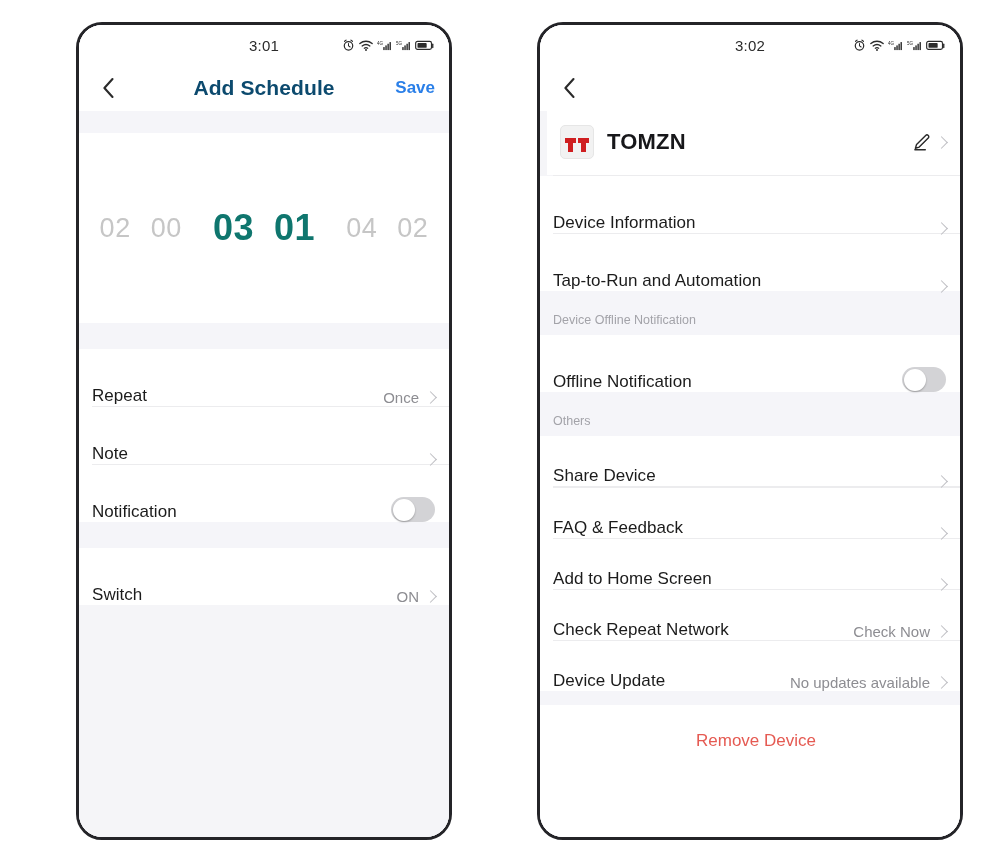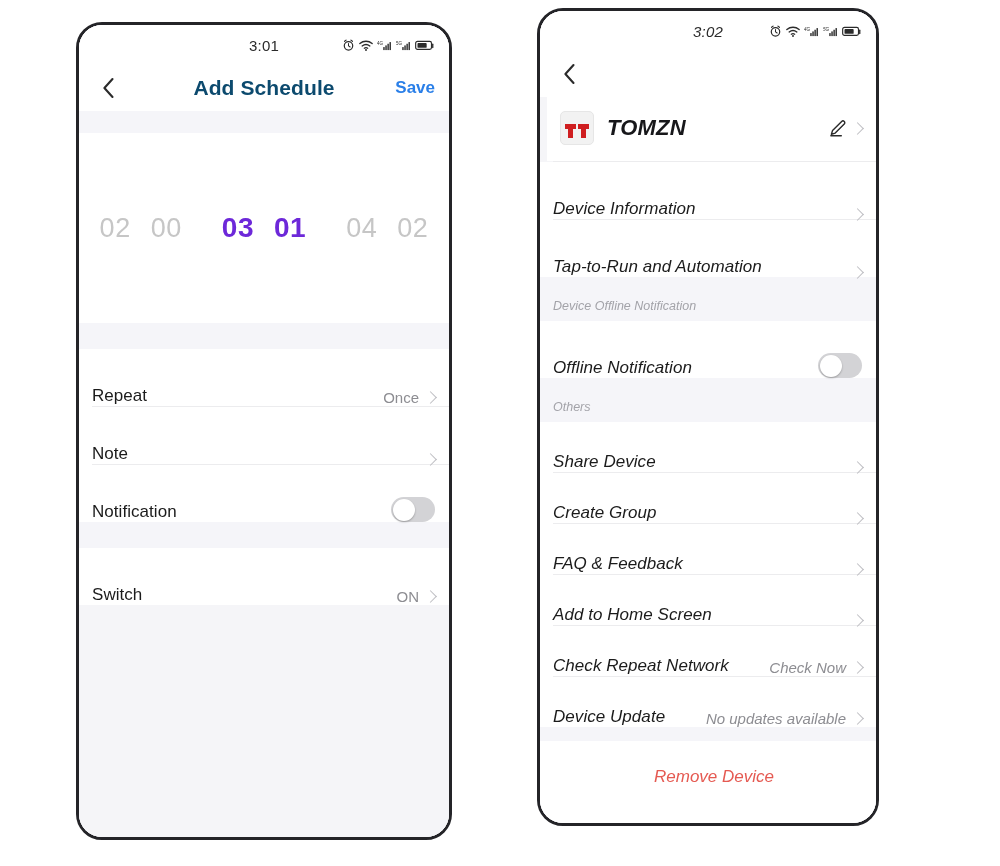--- a/index.html
+++ b/index.html
@@ -13,21 +13,21 @@
 
   
   .phone {
     position: absolute;
     background: #ffffff;
     border: 3px solid #242428;
     border-radius: 26px;
     overflow: hidden;
   }
   #phone-left  { left: 76px;  top: 22px; width: 376px; height: 818px; }
-  #phone-right { left: 537px; top: 8px; width: 342px; height: 818px; font-style: italic; }
+  #phone-right { left: 537px; top: 22px; width: 426px; height: 818px; }
 
   .screen { position: relative; width: 100%; height: 100%; background: #f5f5f8; }
 
   
   .statusbar {
     height: 40px; background: #ffffff;
     display: flex; align-items: center; justify-content: center;
     position: relative;
   }
   .status-time {
@@ -71,21 +71,21 @@
     background: #ffffff; height: 190px;
     display: flex; flex-direction: row;
     align-items: center; justify-content: center;
   }
   .picker-row {
     display: flex; justify-content: center; gap: 20px;
     height: 62px; align-items: center; width: 100%;
   }
   .picker-cell { font-size: 27px; letter-spacing: .5px; }
   .pc-dim { color: #c6c6c6; }
-  .pc-sel { color: #6d28d9; font-weight: bold; font-size: 28px; }
+  .pc-sel { color: #0f766e; font-weight: bold; font-size: 36px; }
 
   
   .list { background: #ffffff; }
   .row {
     display: flex; align-items: flex-end;
     padding: 0 14px 0 13px;
     min-height: 57px; position: relative;
     cursor: pointer;
   }
   .row .label {
@@ -374,26 +374,20 @@
       <div class="section-head">Others</div>
 
       <div class="list">
         <div class="row" style="min-height:50px">
           <span class="label">Share Device</span>
           <span class="right">
               <span class="chev"></span>
             </span>
         </div>
         <div class="sep-line"></div>
-        <div class="row" style="min-height:50px">
-          <span class="label">Create Group</span>
-          <span class="right">
-              <span class="chev"></span>
-            </span>
-        </div>
         <div class="sep-line"></div>
         <div class="row" style="min-height:50px">
           <span class="label">FAQ &amp; Feedback</span>
           <span class="right">
               <span class="chev"></span>
             </span>
         </div>
         <div class="sep-line"></div>
         <div class="row" style="min-height:50px">
           <span class="label">Add to Home Screen</span>

